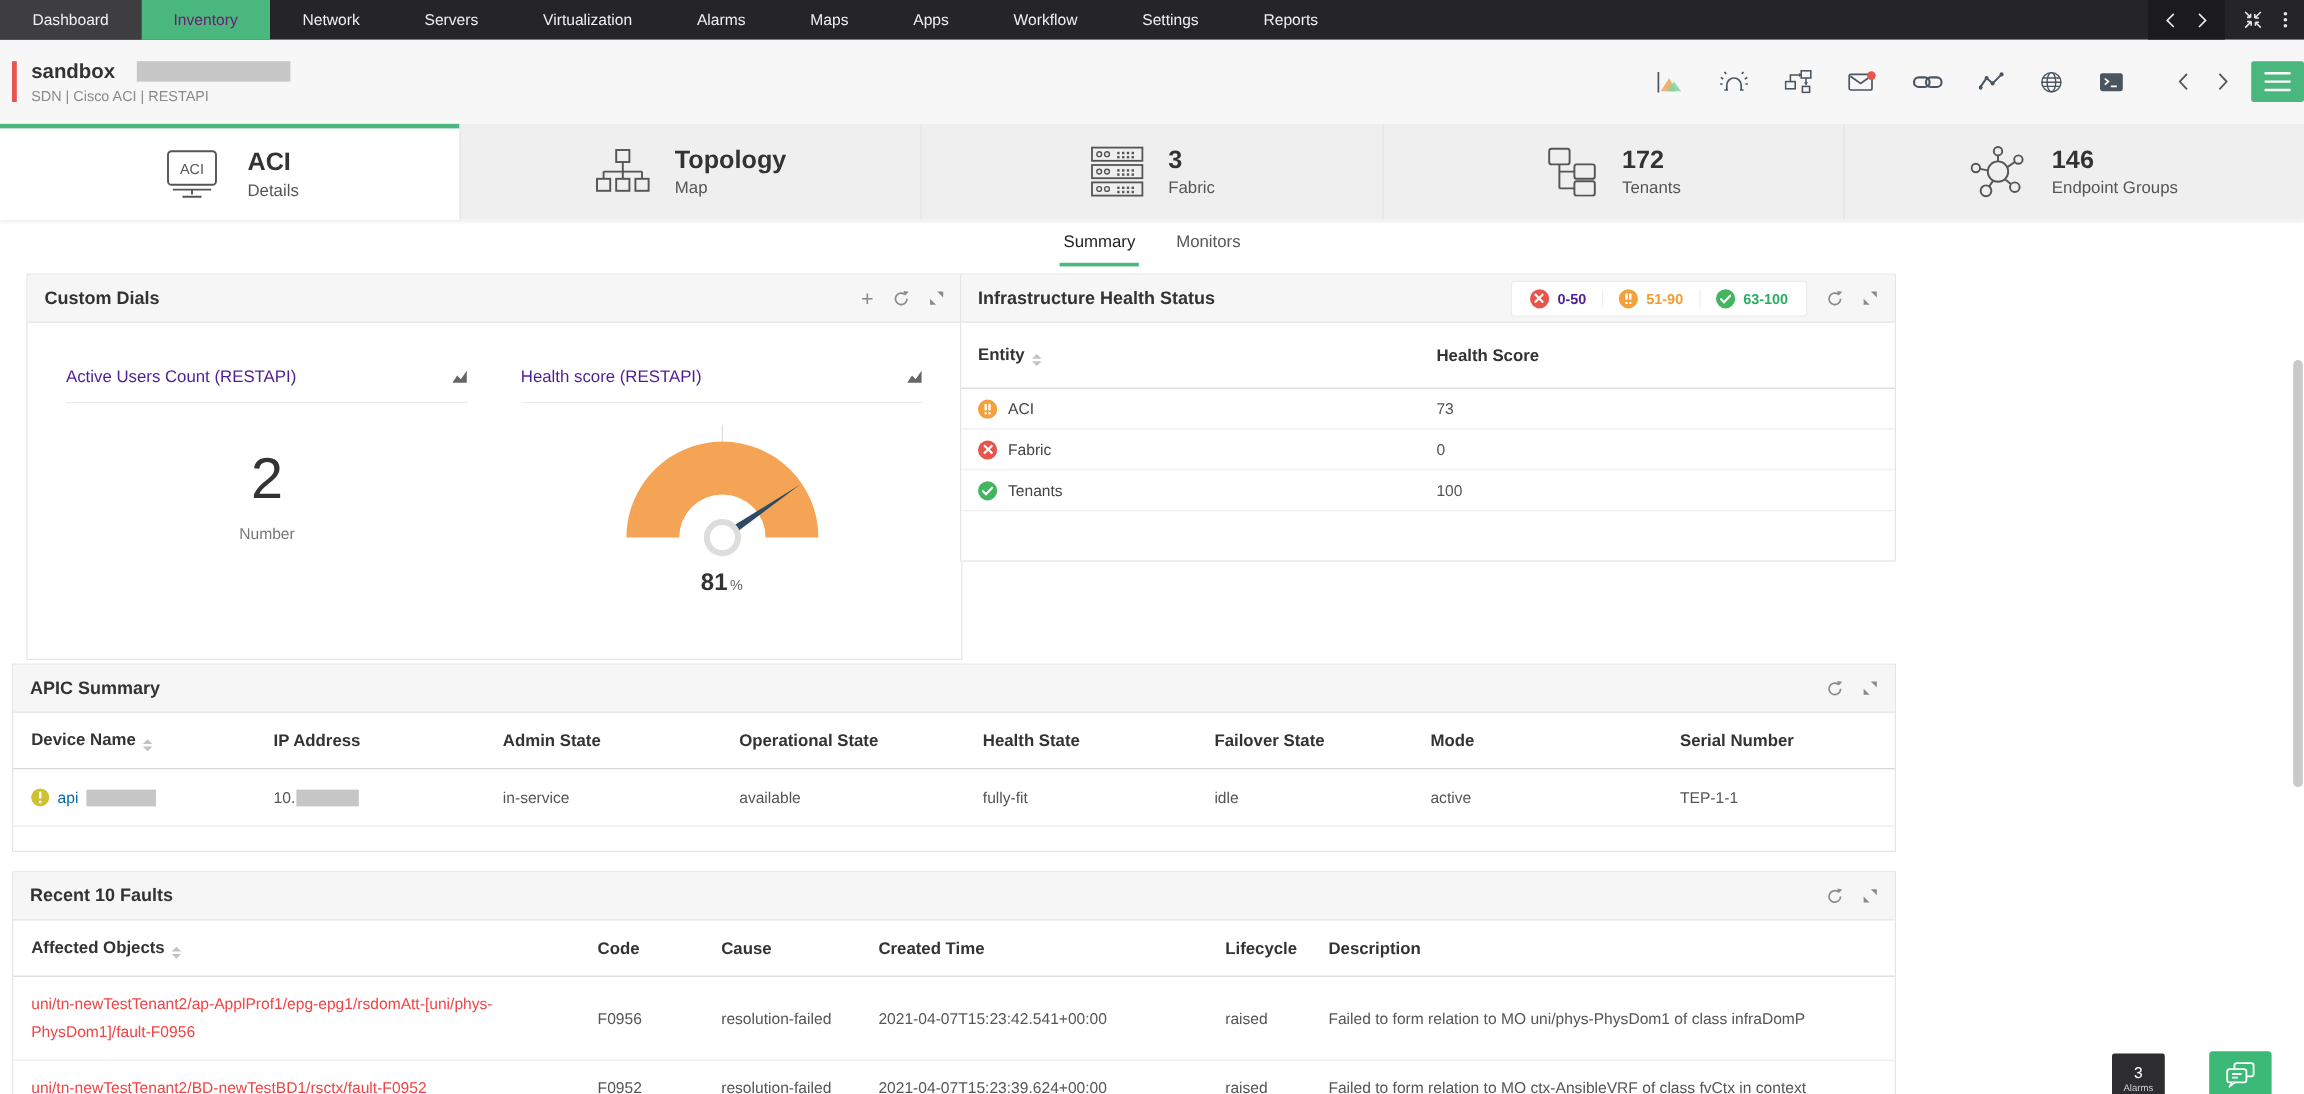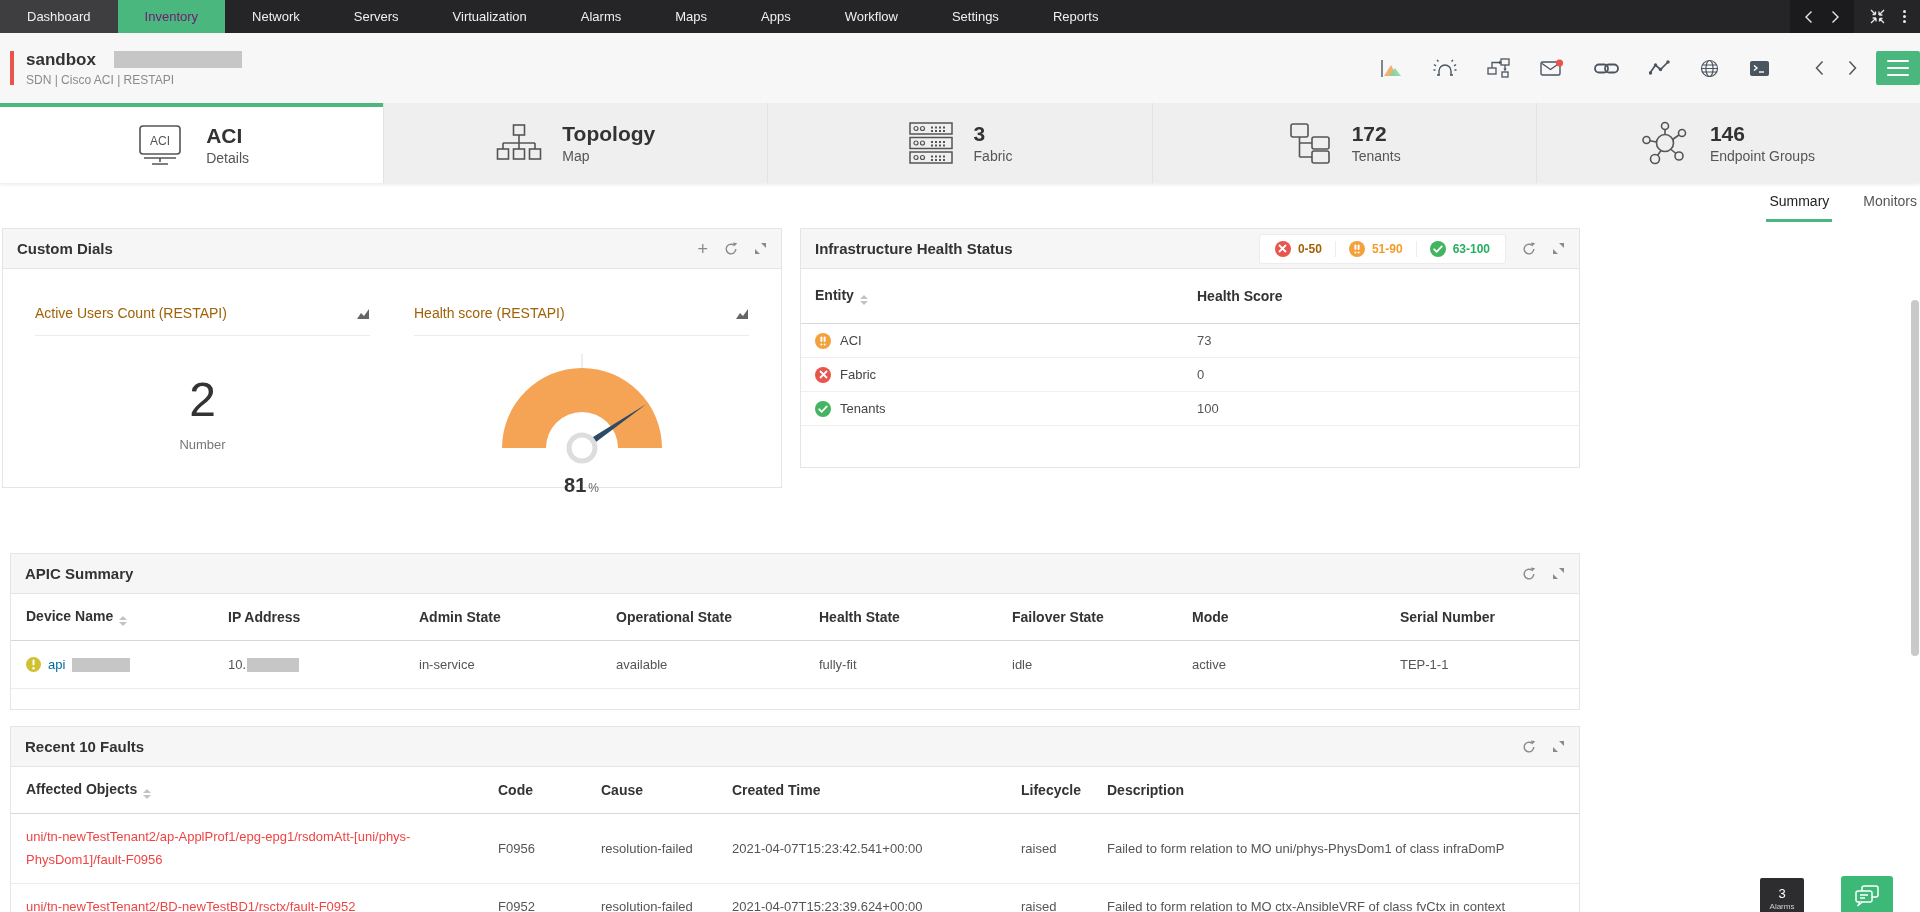--- a/index.html
+++ b/index.html
@@ -36,50 +36,50 @@
   
   .cards-row{position:absolute;top:103px;left:0;right:0;height:80px;display:flex;box-shadow:0 2px 3px rgba(0,0,0,.07);z-index:10}
   .card{flex:1;background:#efeff0;display:flex;align-items:center;justify-content:center;gap:20px;border-left:1px solid #e3e3e3;cursor:pointer}
   .card:first-child{border-left:none}
   .card.active{background:#fff;border-top:4px solid #4ab77e;border-left:none}
   .card-text .primary{font-size:21px;color:#333;font-weight:bold;line-height:1.1}
   .card-text .secondary{font-size:14px;color:#555;margin-top:3px}
   .cicon{display:inline-flex}
 
   
-  .subtabs{position:absolute;top:183px;left:0;right:0;height:39px;display:flex;justify-content:flex-end;gap:28px;background:#fff}
+  .subtabs{position:absolute;top:183px;left:0;right:0;height:39px;display:flex;justify-content:center;gap:28px;background:#fff}
   .subtab{font-size:14px;color:#555;display:flex;align-items:center;padding:0 3px;border-bottom:3px solid transparent;cursor:pointer}
   .subtab.active{color:#222;border-bottom-color:#4ab77e}
 
   
   .panel{position:absolute;background:#fff;border:1px solid #e5e5e5}
   .panel-hd{height:40px;background:#f6f6f7;border-bottom:1px solid #e5e5e5;display:flex;align-items:center;padding:0 14px}
   .panel-title{font-size:15px;font-weight:bold;color:#333}
   .hd-actions{margin-left:auto;display:flex;align-items:center;gap:16px}
   .hd-actions .ni{color:#8a8a8a}
   .plus-ic{font-size:18px;color:#8a8a8a;line-height:1}
 
-  #panel-dials{left:2px;top:228px;width:780px;height:260px}
+  #panel-dials{left:22px;top:228px;width:780px;height:322px}
   .dials-body{display:flex;padding:0 10px}
   .dial{flex:1;padding:0 22px}
   .dial-label-row{margin-top:36px;display:flex;align-items:center;justify-content:space-between;padding-bottom:14px;border-bottom:1px solid #ececec}
-  .dial-label{font-size:14px;color:#a16207}
+  .dial-label{font-size:14px;color:#4c1d95}
   .dial-number{text-align:center;margin-top:36px}
   .big-num{font-size:48px;color:#333}
   .num-unit{font-size:13px;color:#777;margin-top:10px}
   .dial-gauge{text-align:center;margin-top:16px}
   .gauge-val{margin-top:2px}
   .gauge-num{font-size:20px;font-weight:bold;color:#333}
   .gauge-pct{font-size:12px;color:#666;margin-left:2px}
 
   #panel-health{left:800px;top:228px;width:780px;height:240px}
   .legend-box{background:#fff;border:1px solid #ececec;border-radius:3px;display:flex;align-items:center;height:30px;padding:0 2px}
   .legend-item{display:flex;align-items:center;gap:7px;padding:0 13px;font-size:12px;font-weight:bold}
   .legend-item + .legend-item{border-left:1px solid #eee}
-  .lg-critical{color:#a16207}.lg-warning{color:#f39c2c}.lg-good{color:#27ae60}
+  .lg-critical{color:#4c1d95}.lg-warning{color:#f39c2c}.lg-good{color:#27ae60}
   .health-grid{display:grid;grid-template-columns:382px 1fr;padding:0 14px;align-items:center}
   .health-head{height:55px;border-bottom:1px solid #d8d8d8;font-size:14px;font-weight:bold;color:#333}
   .hrow{height:34px;border-bottom:1px solid #efefef;font-size:13px;color:#555}
   .hrow .entity{display:flex;gap:9px;align-items:center;color:#444}
 
   #panel-apic{left:10px;top:553px;width:1570px;height:157px}
   .apic-grid{display:grid;grid-template-columns:202px 191px 197px 203px 193px 180px 208px 1fr;padding:0 15px;align-items:center}
   .apic-head{height:47px;border-bottom:1px solid #d8d8d8;font-weight:bold;font-size:14px;color:#333}
   .apic-row{height:48px;border-bottom:1px solid #ececec;font-size:13px;color:#555}
   .devcell{display:flex;align-items:center;gap:7px}

